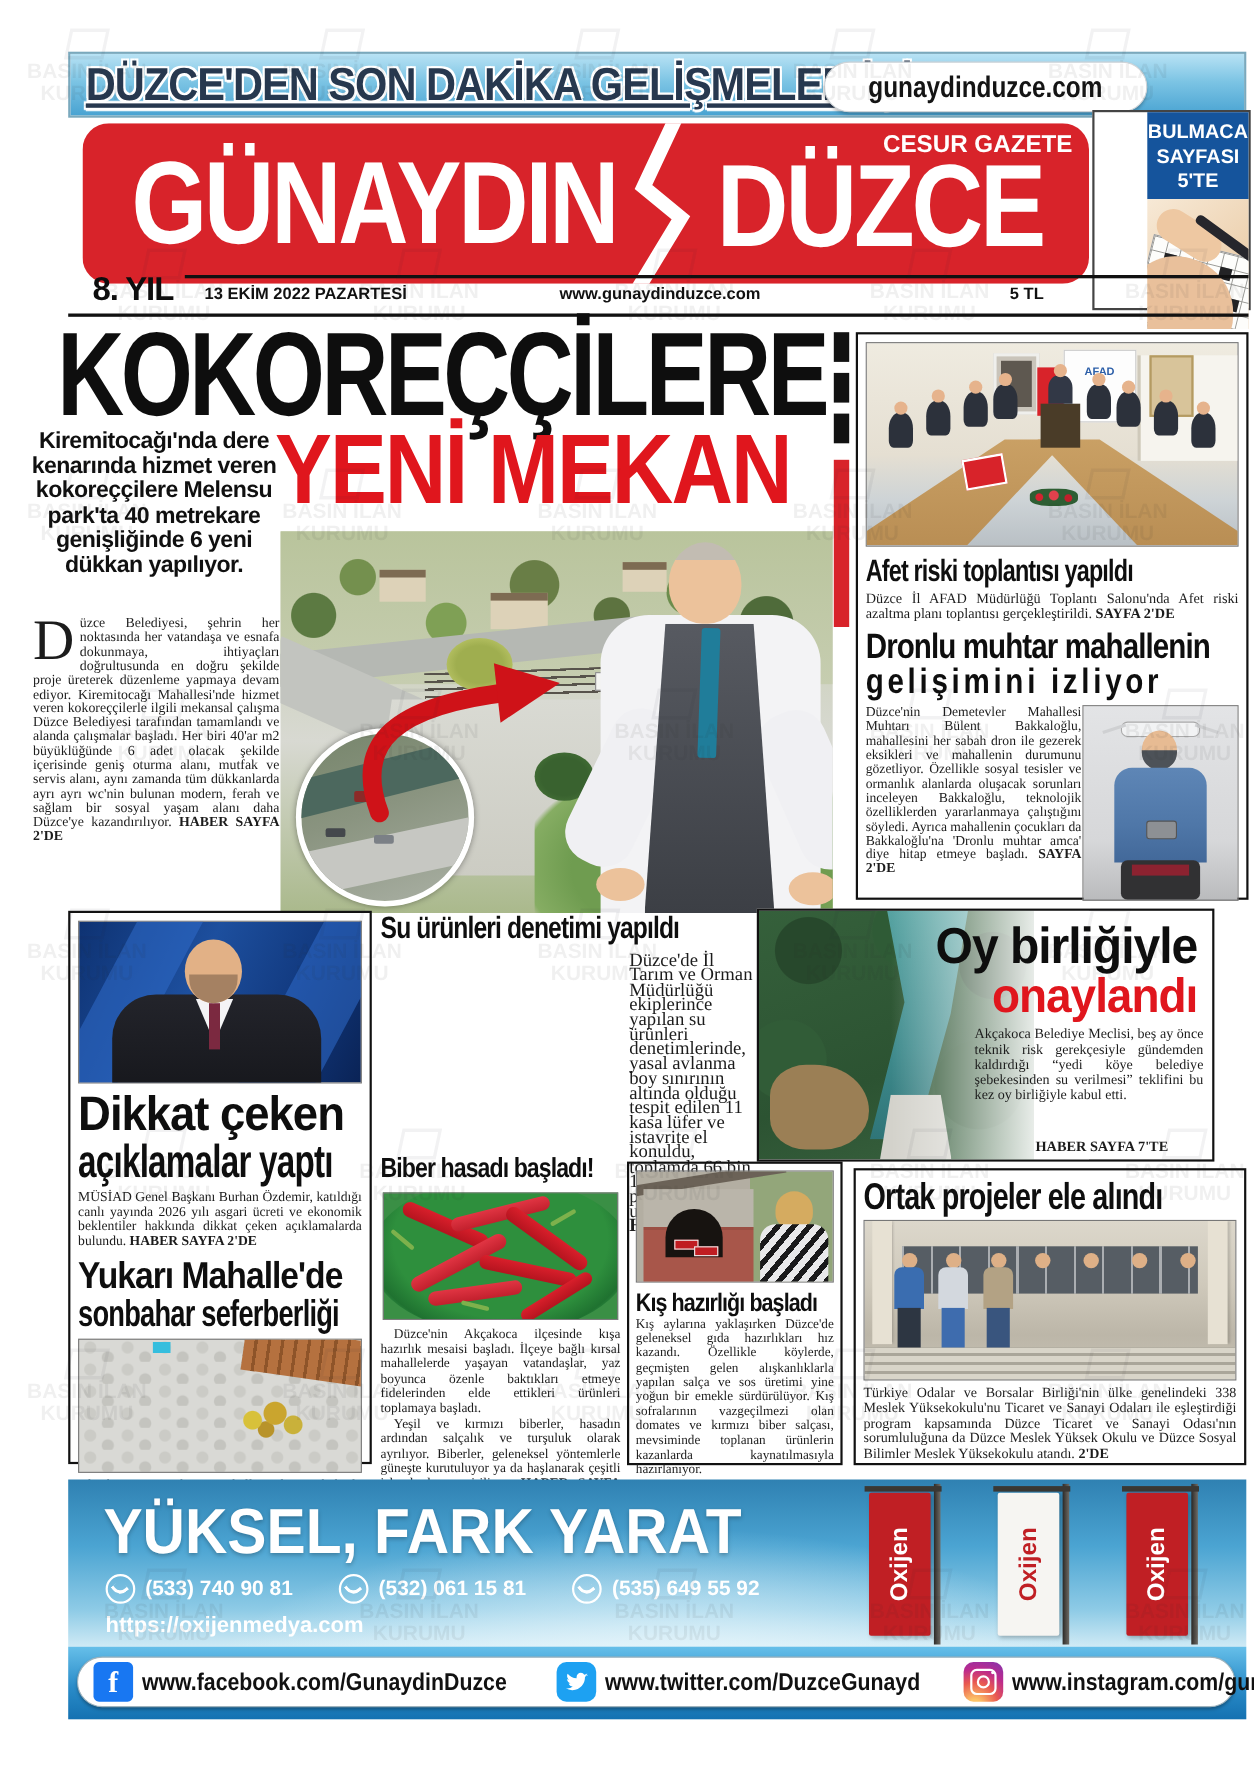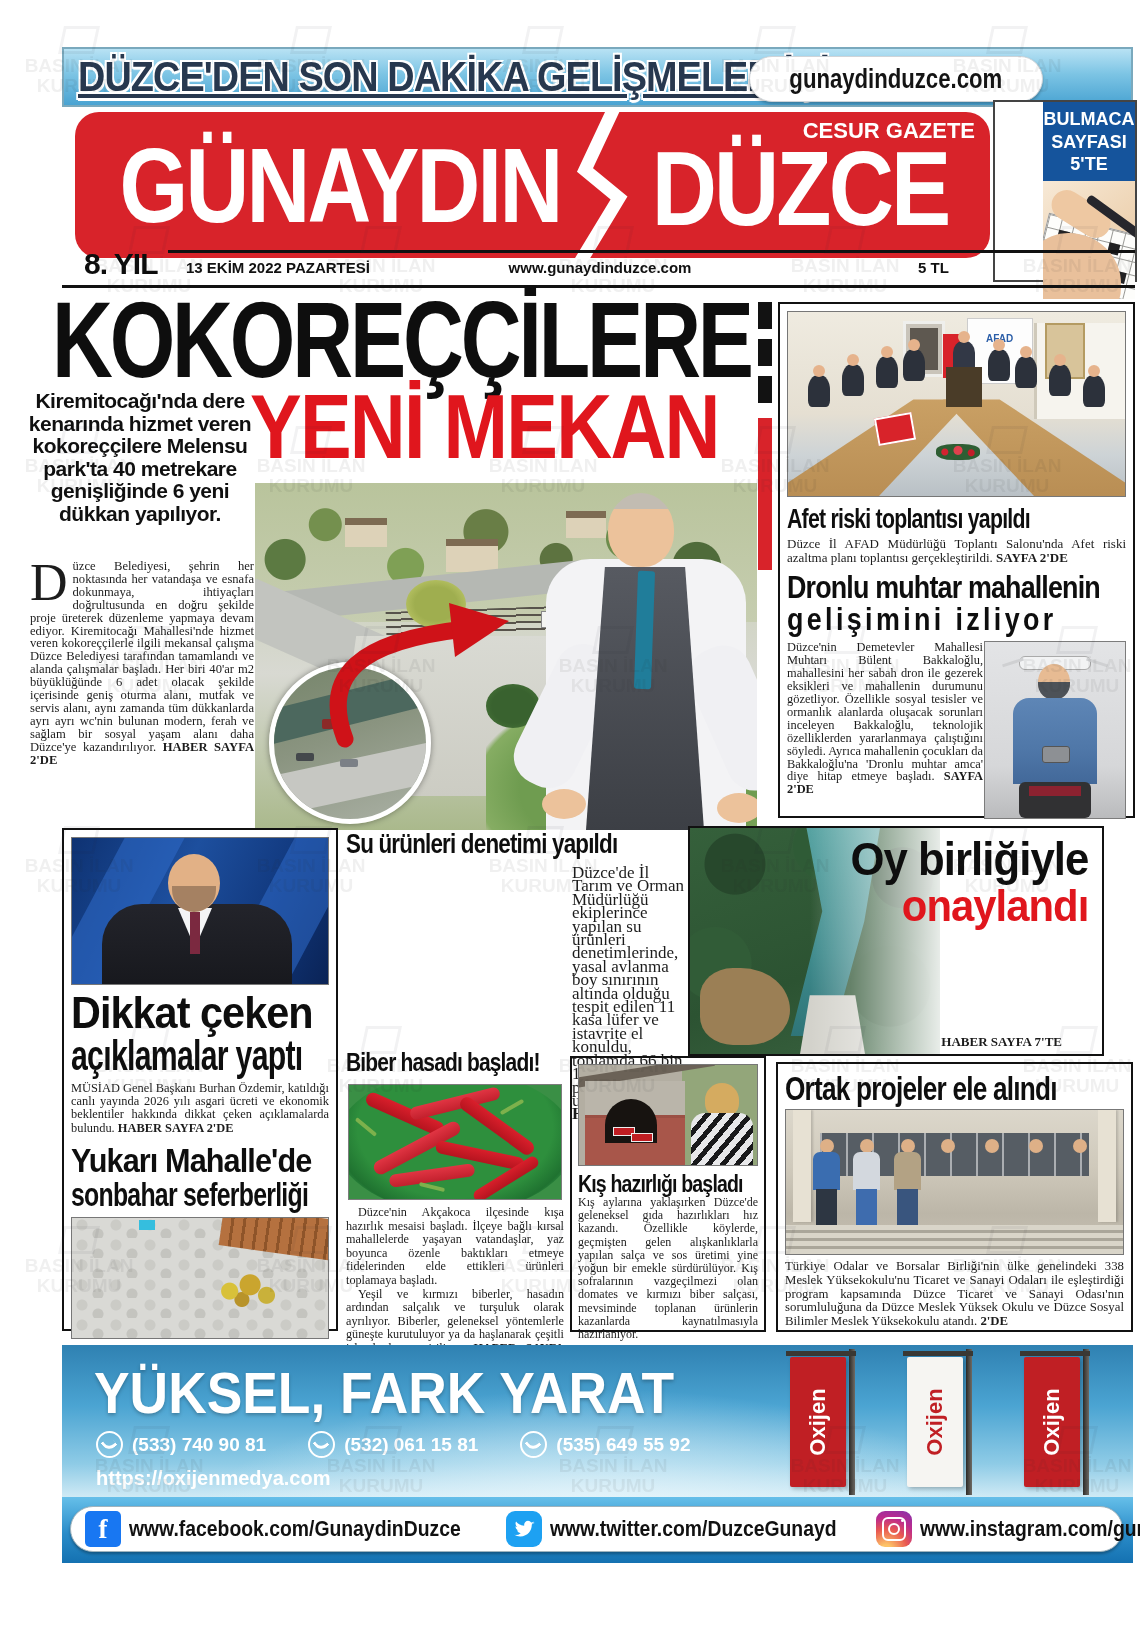--- a/index.html
+++ b/index.html
@@ -483,20 +483,21 @@
 
   <div class="abs oybox">
     <div class="o-photo">
       <div class="o-lake"></div>
       <div class="o-shore"></div>
       <div class="o-dam"></div>
     </div>
     <div class="o-fade"></div>
     <span class="hl oy-h1">Oy birliğiyle</span>
     <span class="hl oy-h2">onaylandı</span>
+    <p class="serif oy-body" style="margin:0;">Akçakoca Belediye Meclisi, beş ay önce teknik risk gerekçesiyle gündemden kaldırdığı “yedi köye belediye şebekesinden su verilmesi” teklifini bu kez oy birliğiyle kabul etti.</p>
     <b class="serif ref oy-ref">HABER SAYFA 7'TE</b>
   </div>
 
   <span class="abs hl bib-h">Biber hasadı başladı!</span>
   <div class="ph pep-photo">
     <div class="pp-bowl"></div>
     <div class="pep" style="left:14px;top:22px;width:84px;height:14px;transform:rotate(24deg);"></div>
     <div class="pep l" style="left:60px;top:12px;width:92px;height:13px;transform:rotate(-14deg);"></div>
     <div class="pep" style="left:104px;top:34px;width:88px;height:14px;transform:rotate(36deg);"></div>
     <div class="pep l" style="left:20px;top:56px;width:96px;height:14px;transform:rotate(-28deg);"></div>

